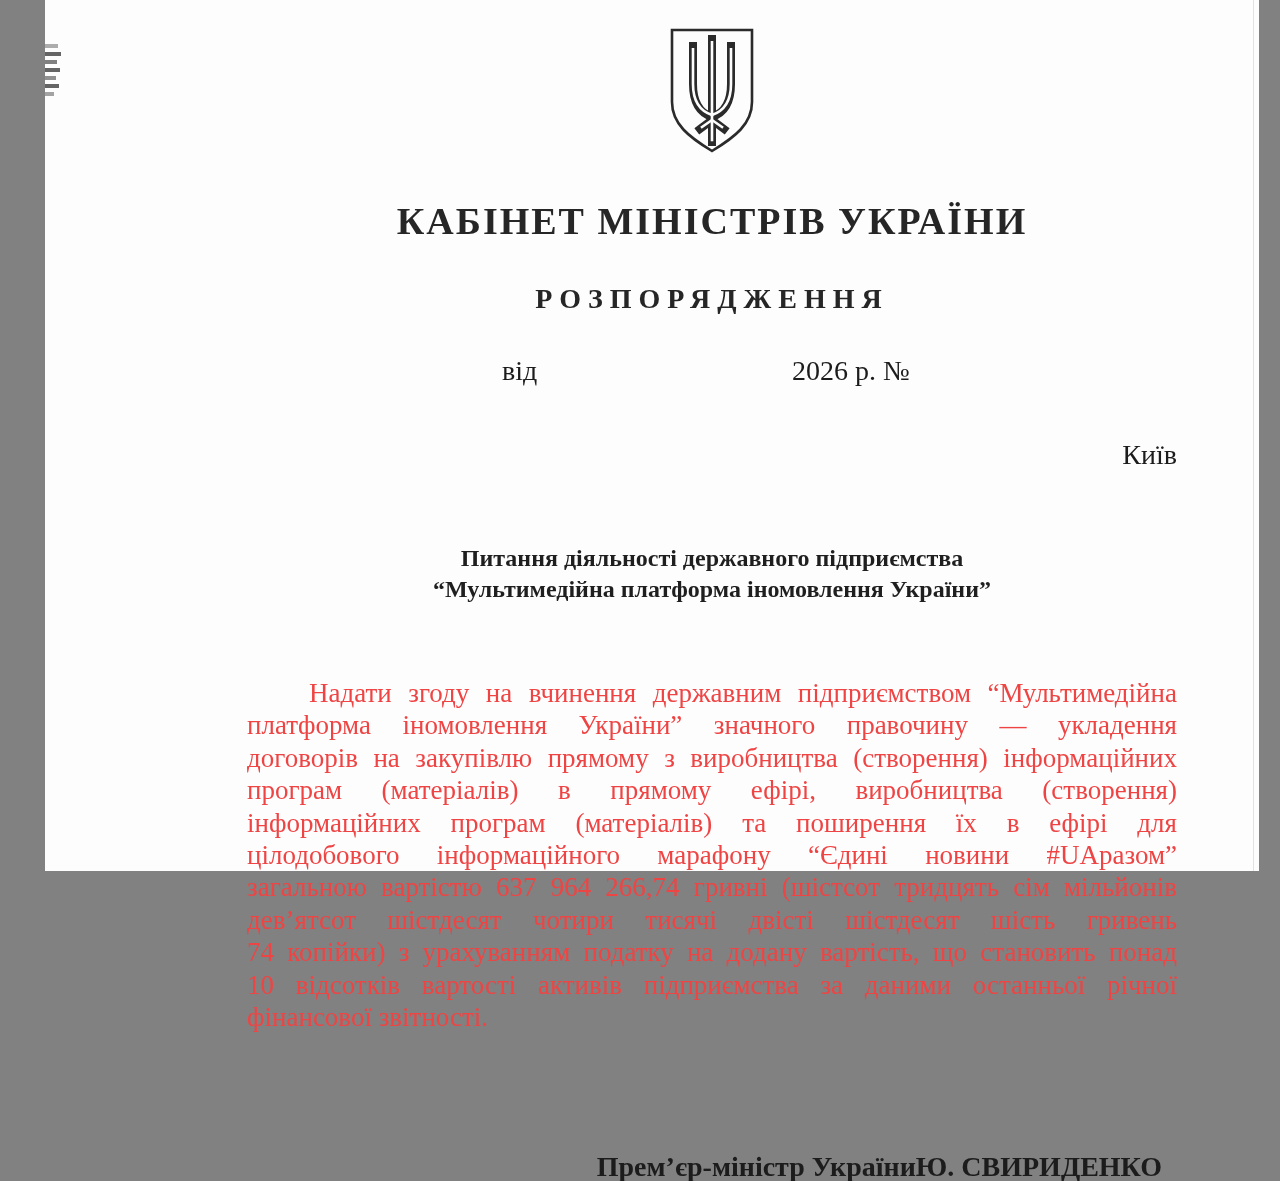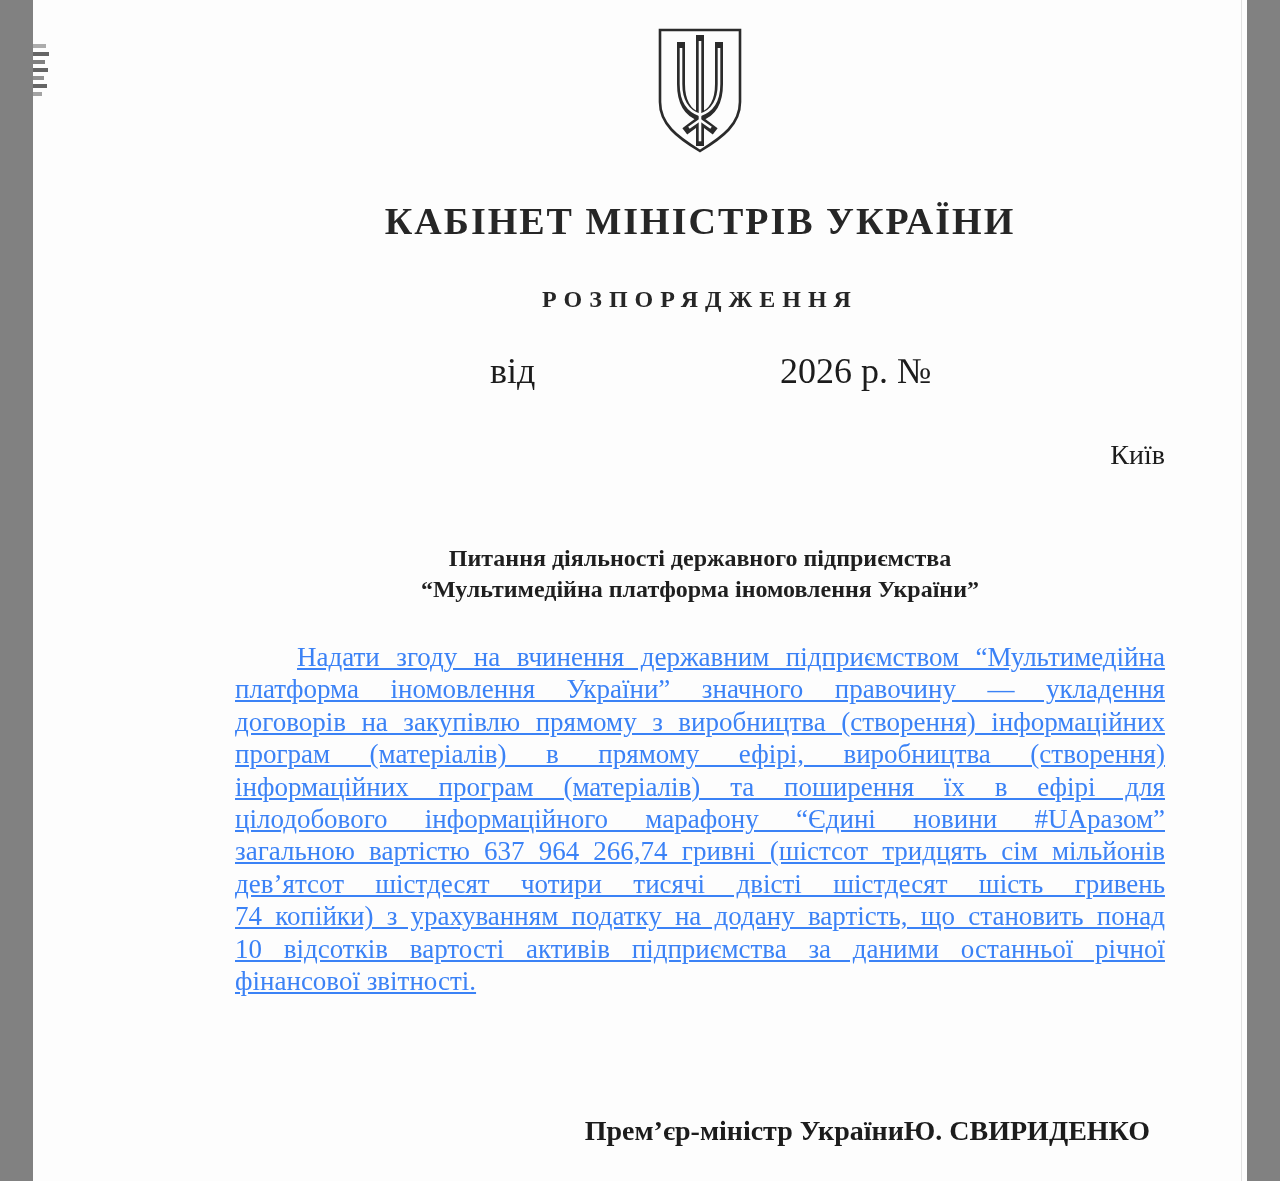--- a/index.html
+++ b/index.html
@@ -8,22 +8,22 @@
     font-family: "Liberation Serif", "DejaVu Serif", serif;
     background: #818181;
     overflow: hidden;
   }
   .backdrop {
     position: absolute; inset: 0;
     background: #818181;
   }
   .page {
     position: absolute;
-    left: 33px; top: 0;
-    width: 1214px; height: 1181px;
+    left: 45px; top: 0;
+    width: 1214px; height: 871px;
     background: #fdfdfd;
     color: #1c1c1c;
   }
   .page-edge-line {
     position: absolute; right: 5px; top: 0; bottom: 0;
     width: 1px; background: #e2e2e2;
   }
   
   .scan-artifact {
     position: absolute; left: 0; top: 44px;
@@ -57,53 +57,52 @@
     font-weight: bold;
     font-size: 38px;
     line-height: 44px;
     letter-spacing: 2px;
     color: #262626;
   }
   .doc-type {
     margin-top: 40px;
     text-align: center;
     font-weight: bold;
-    font-size: 24px;
+    font-size: 28px;
     line-height: 32px;
     letter-spacing: 7px;
     color: #262626;
   }
   .date-row {
     position: relative;
     margin-top: 40px;
     height: 32px;
-    font-size: 36px;
+    font-size: 28px;
     line-height: 32px;
   }
   .date-prefix { position: absolute; left: 255px; }
   .date-value  { position: absolute; left: 545px; }
   .city {
     margin-top: 52px;
     text-align: right;
     font-size: 28px;
     line-height: 32px;
   }
   .doc-title {
     margin-top: 72px;
     text-align: center;
     font-weight: bold;
     font-size: 24px;
     line-height: 31px;
     color: #1f1f1f;
   }
   .body-text {
-    margin-top: 36px;
+    margin-top: 72px;
     font-size: 27px;
-    color: #3b82f6;
-    text-decoration: underline;
+    color: #ef4444;
   }
   .jline {
     line-height: 32.4px;
     text-align: justify;
     text-align-last: justify;
     white-space: normal;
   }
   .jline.first { text-indent: 62px; }
   .jline.last  { text-align: left; text-align-last: left; }
   .signature-row {

